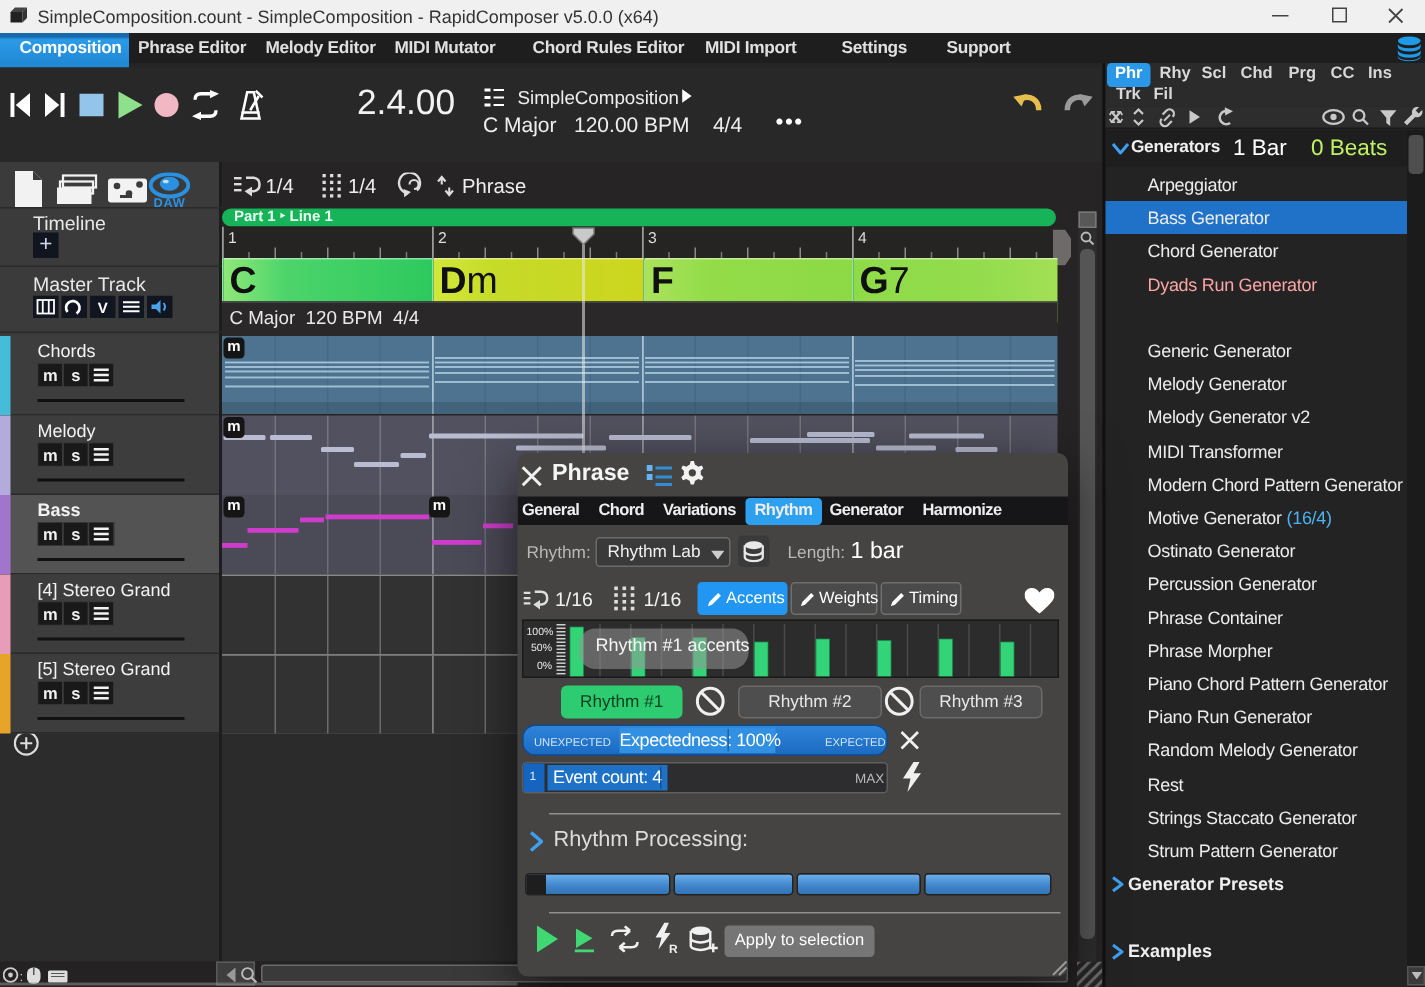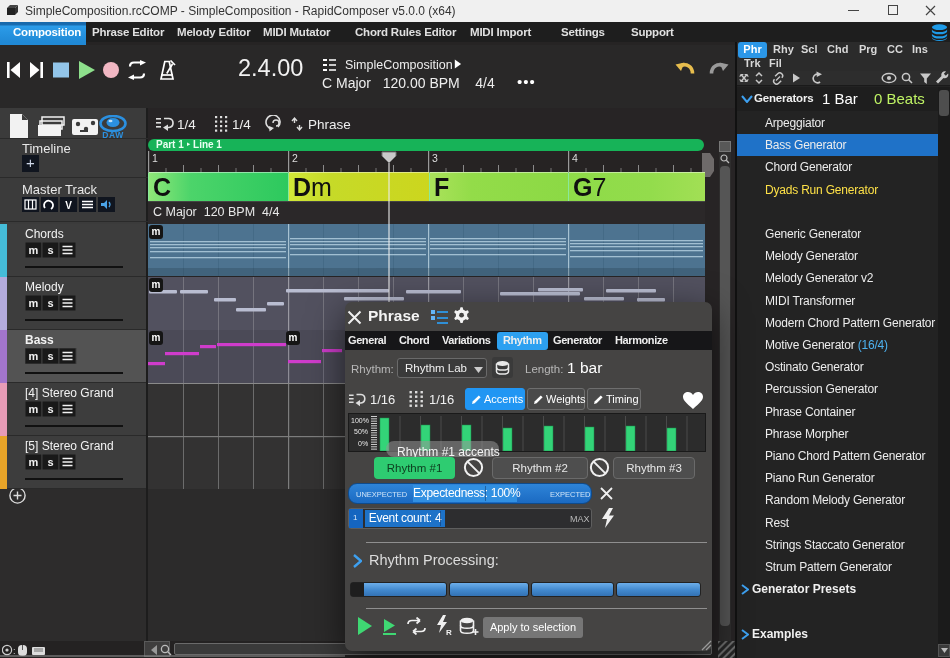--- a/index.html
+++ b/index.html
@@ -11,21 +11,21 @@
 </head>
 <body>
 <div id="app">
 
 <div class="abs" style="left:0;top:0;width:950px;height:22px;background:#f0f0f0;">
   <svg class="abs" style="left:5px;top:4px" width="14" height="14" viewBox="0 0 14 14">
     <rect x="2" y="4" width="8" height="7" fill="#222"></rect>
     <path d="M2 4 L5 1 L13 1 L10 4 Z" fill="#444"></path>
     <path d="M10 4 L13 1 L13 8 L10 11 Z" fill="#333"></path>
   </svg>
-  <div class="abs" style="left:25px;top:4px;font-size:12px;color:#333;">SimpleComposition.rcCOMP - SimpleComposition - RapidComposer v5.0.0 (x64)</div>
+  <div class="abs" style="left:25px;top:4px;font-size:12px;color:#333;">SimpleComposition.count - SimpleComposition - RapidComposer v5.0.0 (x64)</div>
   <div class="abs" style="left:848px;top:10px;width:11px;height:1px;background:#444;"></div>
   <div class="abs" style="left:888px;top:5px;width:10px;height:10px;border:1.2px solid #444;"></div>
   <svg class="abs" style="left:925px;top:5px" width="11" height="11" viewBox="0 0 11 11">
         <path d="M1 1 L10 10 M10 1 L1 10" stroke="#444" stroke-width="1.2"></path>
       </svg>
 </div>
 
 <div class="abs" style="left:0;top:22px;width:950px;height:20px;background:#1e1e1e;">
   <div class="abs" style="left:0;top:0;width:86px;height:20px;background:linear-gradient(#1769ac 0%,#1769ac 12%,#2b9be8 22%,#2089d6 100%);"></div>
   <div class="abs" style="left:0;top:4px;width:950px;height:16px;">
@@ -624,21 +624,21 @@
           <rect x="113" y="11" width="9" height="26" fill="#33d478" stroke="#1a8a4a" stroke-width="0.5"></rect>
           <rect x="154" y="14" width="9" height="23" fill="#33d478" stroke="#1a8a4a" stroke-width="0.5"></rect>
           <rect x="195" y="12" width="9" height="25" fill="#33d478" stroke="#1a8a4a" stroke-width="0.5"></rect>
           <rect x="236" y="13" width="9" height="24" fill="#33d478" stroke="#1a8a4a" stroke-width="0.5"></rect>
           <rect x="277" y="12" width="9" height="25" fill="#33d478" stroke="#1a8a4a" stroke-width="0.5"></rect>
           <rect x="318" y="14" width="9" height="23" fill="#33d478" stroke="#1a8a4a" stroke-width="0.5"></rect>
    <text x="2" y="9" font-size="7" fill="#e8e8e8" font-family="Liberation Sans">100%</text>
    <text x="5" y="20" font-size="7" fill="#e8e8e8" font-family="Liberation Sans">50%</text>
    <text x="9" y="32" font-size="7" fill="#e8e8e8" font-family="Liberation Sans">0%</text>
  </svg>
- <div class="abs" style="left:37px;top:27px;width:113px;height:16px;background:rgba(150,150,150,0.55);border-radius:11px;">
+ <div class="abs" style="left:37px;top:5px;width:113px;height:27px;background:rgba(150,150,150,0.55);border-radius:11px;">
    <div class="abs" style="left:11px;top:4px;font-size:12px;color:#f5f5f5;white-space:nowrap;">Rhythm #1 accents</div>
  </div>
 </div>
 <div class="abs" style="left:29px;top:155px;width:81px;height:22px;background:#2ecc71;border-radius:4px;">
         <div style="text-align:center;font-size:11.5px;color:#0e4020;line-height:22px;">Rhythm #1</div>
       </div>
 <svg class="abs" style="left:118px;top:155px" width="21" height="21" viewBox="0 0 21 21">
   <circle cx="10.5" cy="10.5" r="8.6" fill="none" stroke="#f0f0f0" stroke-width="2"></circle>
   <path d="M4.6 4.6 L16.4 16.4" stroke="#f0f0f0" stroke-width="2"></path>
 </svg>
@@ -756,21 +756,21 @@
 <div class="abs" style="left:0;top:70px;width:201px;height:22.2px;">
         <div class="abs" style="left:28px;top:4px;font-size:12px;letter-spacing:-0.2px;color:#ececec;white-space:nowrap;">Arpeggiator</div>
       </div>
 <div class="abs" style="left:0;top:92.2px;width:201px;height:22.2px;background:#1f72c8;">
         <div class="abs" style="left:28px;top:4px;font-size:12px;letter-spacing:-0.2px;color:#ececec;white-space:nowrap;">Bass Generator</div>
       </div>
 <div class="abs" style="left:0;top:114.4px;width:201px;height:22.2px;">
         <div class="abs" style="left:28px;top:4px;font-size:12px;letter-spacing:-0.2px;color:#ececec;white-space:nowrap;">Chord Generator</div>
       </div>
 <div class="abs" style="left:0;top:136.6px;width:201px;height:22.2px;">
-        <div class="abs" style="left:28px;top:4px;font-size:12px;letter-spacing:-0.2px;color:#fde047;white-space:nowrap;">Dyads Run Generator</div>
+        <div class="abs" style="left:28px;top:4px;font-size:12px;letter-spacing:-0.2px;color:#fca5a5;white-space:nowrap;">Dyads Run Generator</div>
       </div>
 <div class="abs" style="left:0;top:180.99999999999997px;width:201px;height:22.2px;">
         <div class="abs" style="left:28px;top:4px;font-size:12px;letter-spacing:-0.2px;color:#ececec;white-space:nowrap;">Generic Generator</div>
       </div>
 <div class="abs" style="left:0;top:203.19999999999996px;width:201px;height:22.2px;">
         <div class="abs" style="left:28px;top:4px;font-size:12px;letter-spacing:-0.2px;color:#ececec;white-space:nowrap;">Melody Generator</div>
       </div>
 <div class="abs" style="left:0;top:225.39999999999995px;width:201px;height:22.2px;">
         <div class="abs" style="left:28px;top:4px;font-size:12px;letter-spacing:-0.2px;color:#ececec;white-space:nowrap;">Melody Generator v2</div>
       </div>

